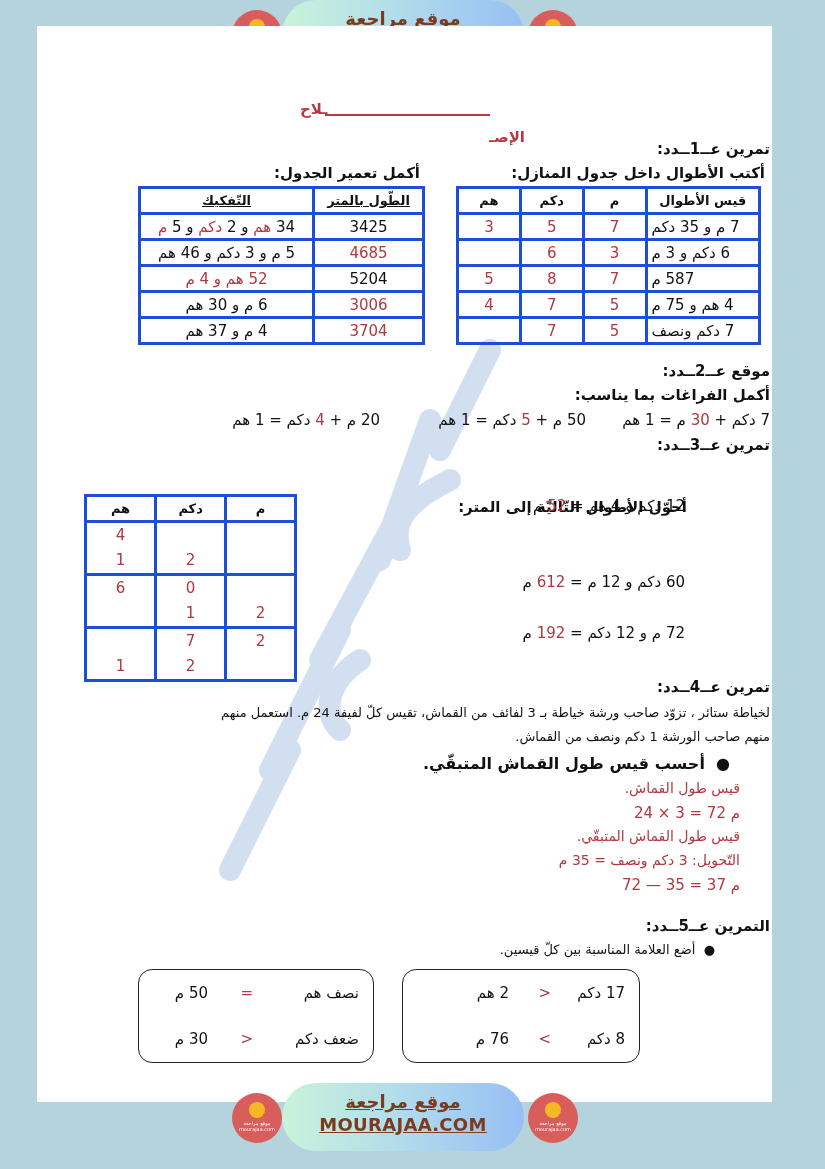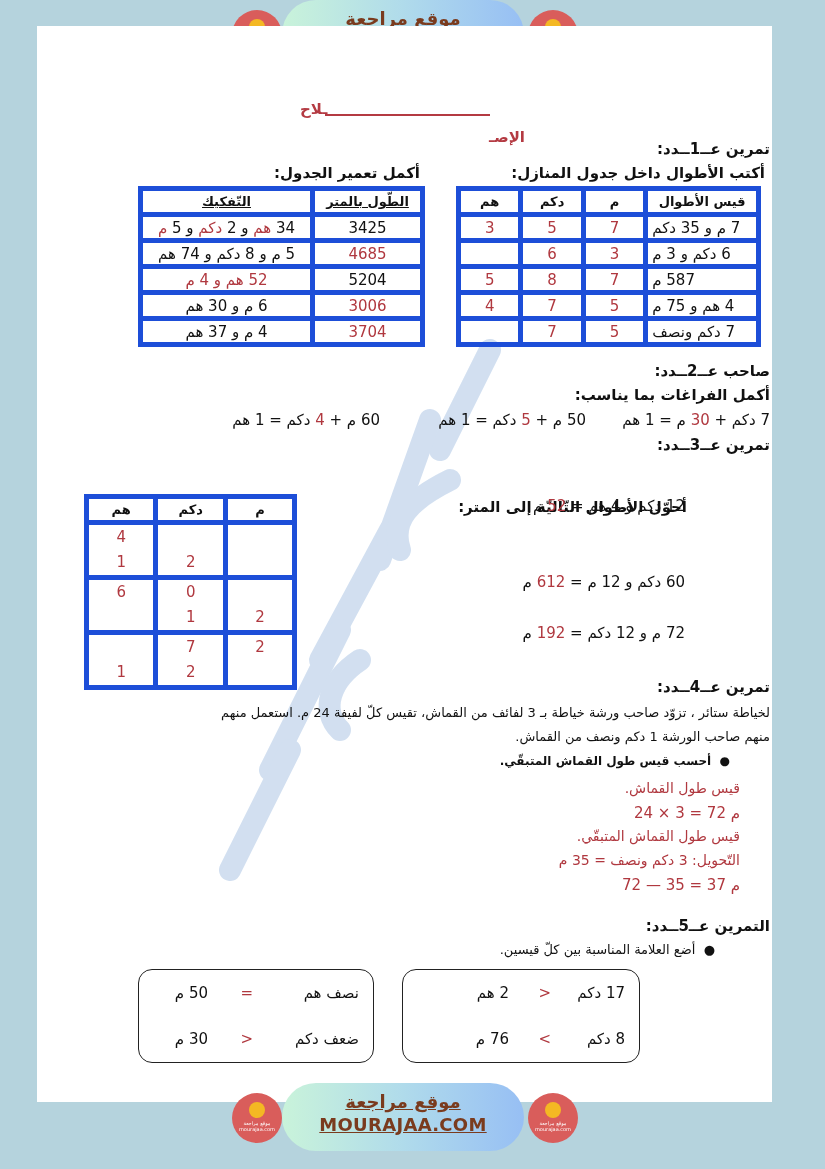--- a/index.html
+++ b/index.html
@@ -46,21 +46,21 @@
   .title-main .line {
     position: absolute; top: 14px; left: 25px; width: 165px; height: 2px; background: #b43a42;
   }
   .title-main .r { position: absolute; right: 0; top: 0; margin-top: 28px; }
   .title-main .l { position: absolute; left: 0; top: 0; }
 
   .h { font-size: 15px; font-weight: bold; direction: rtl; position: absolute; white-space: nowrap; }
   .t { font-size: 14px; direction: rtl; position: absolute; white-space: nowrap; }
 
   table { border-collapse: collapse; position: absolute; font-size: 15px; }
-  td, th { border: 5px solid #1d4ed8; text-align: center; font-weight: normal; height: 26px; padding: 0 4px; }
+  td, th { border: 3px solid #1d4ed8; text-align: center; font-weight: normal; height: 26px; padding: 0 4px; }
   th { font-weight: bold; font-size: 13px; }
   .tbl1 td.desc { text-align: left; direction: rtl; }
   .tbl2 td.desc { direction: rtl; }
   .tbl3 td { height: 50px; vertical-align: top; line-height: 25px; }
 
   .box {
     position: absolute; border: 1.5px solid #222; border-radius: 14px; height: 94px;
   }
   .box .row { position: absolute; width: 100%; font-size: 15px; direction: rtl; }
   .box .c1 { position: absolute; right: 14px; }
@@ -162,47 +162,47 @@
       <tr>
     <th style="width:110px; text-decoration:underline;">الطّول بالمتر</th>
     <th style="text-decoration:underline;">التّفكيك</th>
   </tr>
   <tr>
     <td>3425</td>
     <td class="desc">34 <span class="red">هم</span> و 2 <span class="red">دكم</span> و 5 <span class="red">م</span></td>
   </tr>
   <tr>
     <td class="red">4685</td>
-    <td class="desc">5 م و 8 دكم و 74 هم</td>
+    <td class="desc">5 م و 3 دكم و 46 هم</td>
   </tr>
   <tr>
     <td>5204</td>
     <td class="desc red">52 هم و 4 م</td>
   </tr>
   <tr>
     <td class="red">3006</td>
     <td class="desc">6 م و 30 هم</td>
   </tr>
   <tr>
     <td class="red">3704</td>
     <td class="desc">4 م و 37 هم</td>
   </tr>
 </tbody>
   </table>
 
-<div class="h" style="right:55px; top:362px;">صاحب عــ2ــدد:</div>
+<div class="h" style="right:55px; top:362px;">موقع عــ2ــدد:</div>
 <div class="h" style="right:55px; top:386px;">أكمل الفراغات بما يناسب:</div>
 <div class="t" style="right:55px; top:411px; font-size:15px;">
   <span>7 دكم + </span><span class="red">30</span><span> م = 1 هم</span>
 </div>
 <div class="t" style="right:239px; top:411px; font-size:15px;margin-left:24px;">
   <span>50 م + </span><span class="red">5</span><span> دكم = 1 هم</span>
 </div>
 <div class="t" style="right:445px; top:411px; font-size:15px;">
-  <span>60 م + </span><span class="red">4</span><span> دكم = 1 هم</span>
+  <span>20 م + </span><span class="red">4</span><span> دكم = 1 هم</span>
 </div>
 
 <div class="h" style="right:55px; top:436px;">تمرين عــ3ــدد:</div>
 <div class="h" style="right:138px; top:498px;">أحوّل الأطوال التّاليّة إلى المتر:</div>
 <div class="t" style="right:140px; top:497px; font-size:15px;">
   <span>12 دكم و 4 هم = </span><span class="red">52</span><span> م</span>
 </div>
 <div class="t" style="right:140px; top:573px; font-size:15px;">
   <span>60 دكم و 12 م = </span><span class="red">612</span><span> م</span>
 </div>
@@ -258,21 +258,21 @@
           <div>&nbsp;</div>
           <div>1</div>
         </td>
   </tr>
 </tbody>
   </table>
 
 <div class="h" style="right:55px; top:678px;">تمرين عــ4ــدد:</div>
 <div class="t" style="right:55px; top:705px; font-size:13px;">لخياطة ستائر ، تزوّد صاحب ورشة خياطة بـ 3 لفائف من القماش، تقيس كلّ لفيفة 24 م. استعمل منهم</div>
 <div class="t" style="right:55px; top:729px; font-size:13px;">منهم صاحب الورشة 1 دكم ونصف من القماش.</div>
-<div class="t bold" style="right:95px; top:754px; font-size:12px;">
+<div class="t bold" style="right:95px; top:754px; font-size:16px;">
   <span>●&nbsp;&nbsp;</span><span>أحسب قيس طول القماش المتبقّي.</span>
 </div>
 <div class="t red" style="right:85px; top:780px;">قيس طول القماش.</div>
 <div class="t red" style="right:85px; top:804px; font-size:15px; direction:ltr;">24 × 3 = 72 م</div>
 <div class="t red" style="right:85px; top:828px;">قيس طول القماش المتبقّي.</div>
 <div class="t red" style="right:85px; top:852px;">التّحويل: 3 دكم ونصف = 35 م</div>
 <div class="t red" style="right:85px; top:876px; font-size:15px; direction:ltr;">72 — 35 = 37 م</div>
 
 <div class="h" style="right:55px; top:917px;">التمرين عــ5ــدد:</div>
 <div class="t" style="right:110px; top:942px; font-size:13px;margin-left:9px;">

